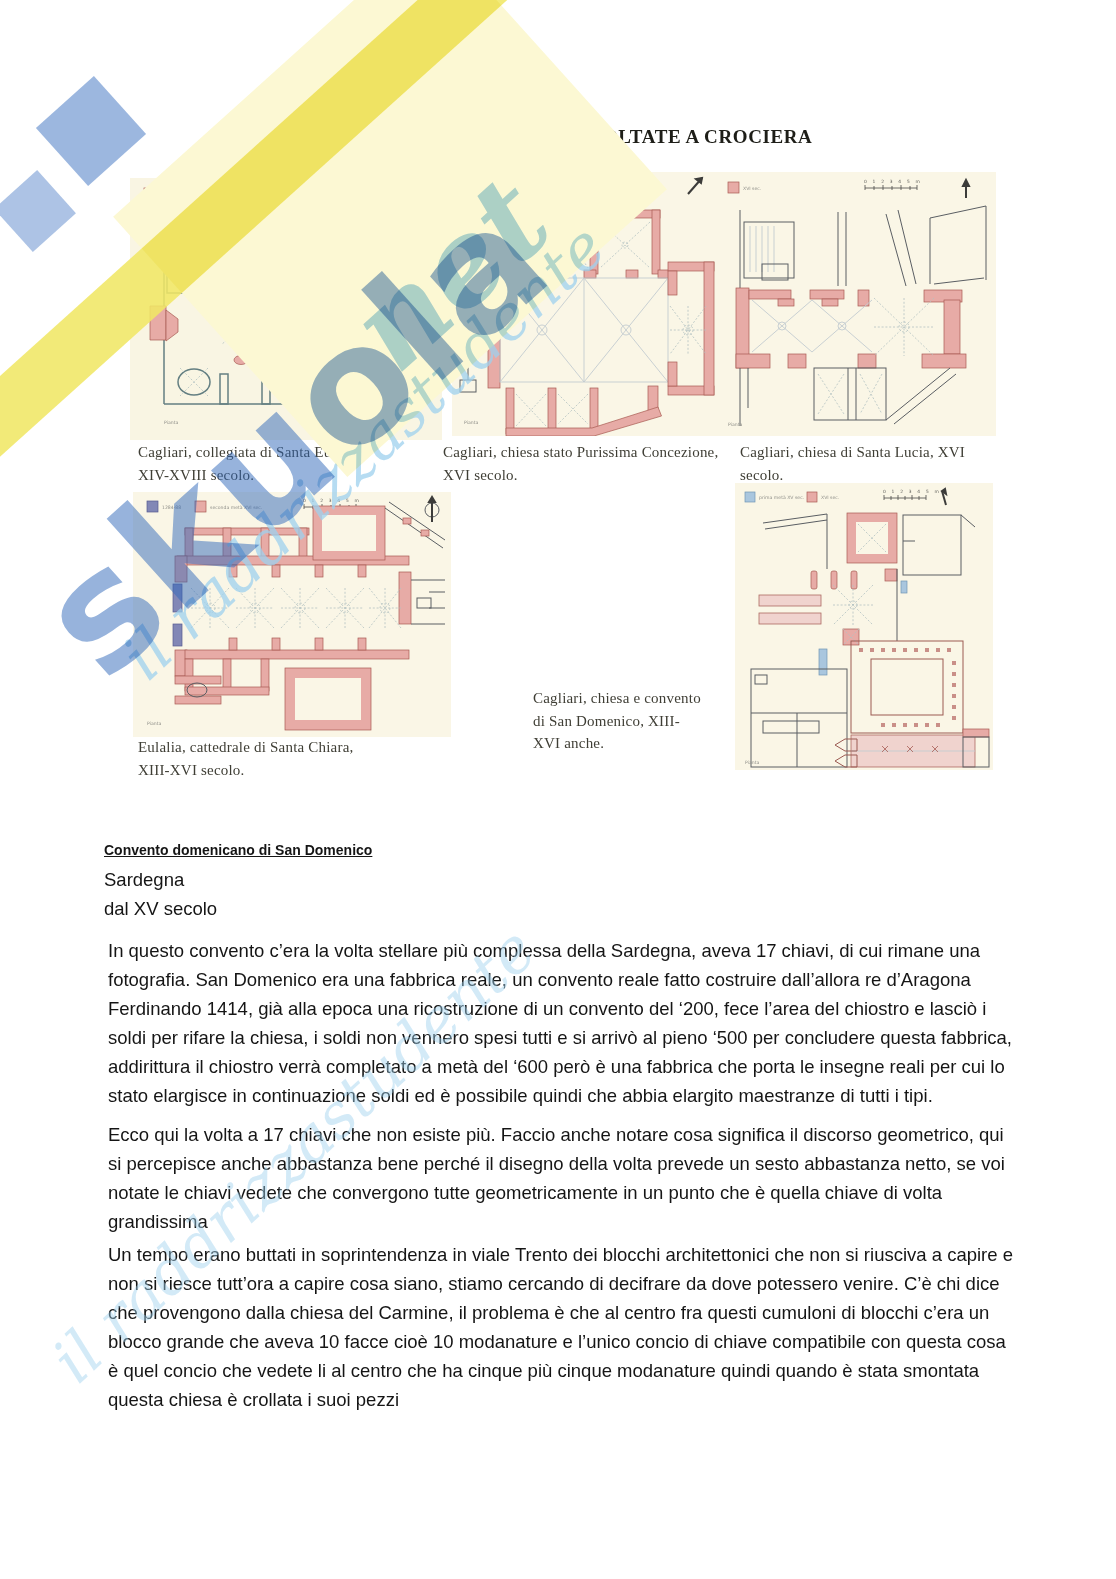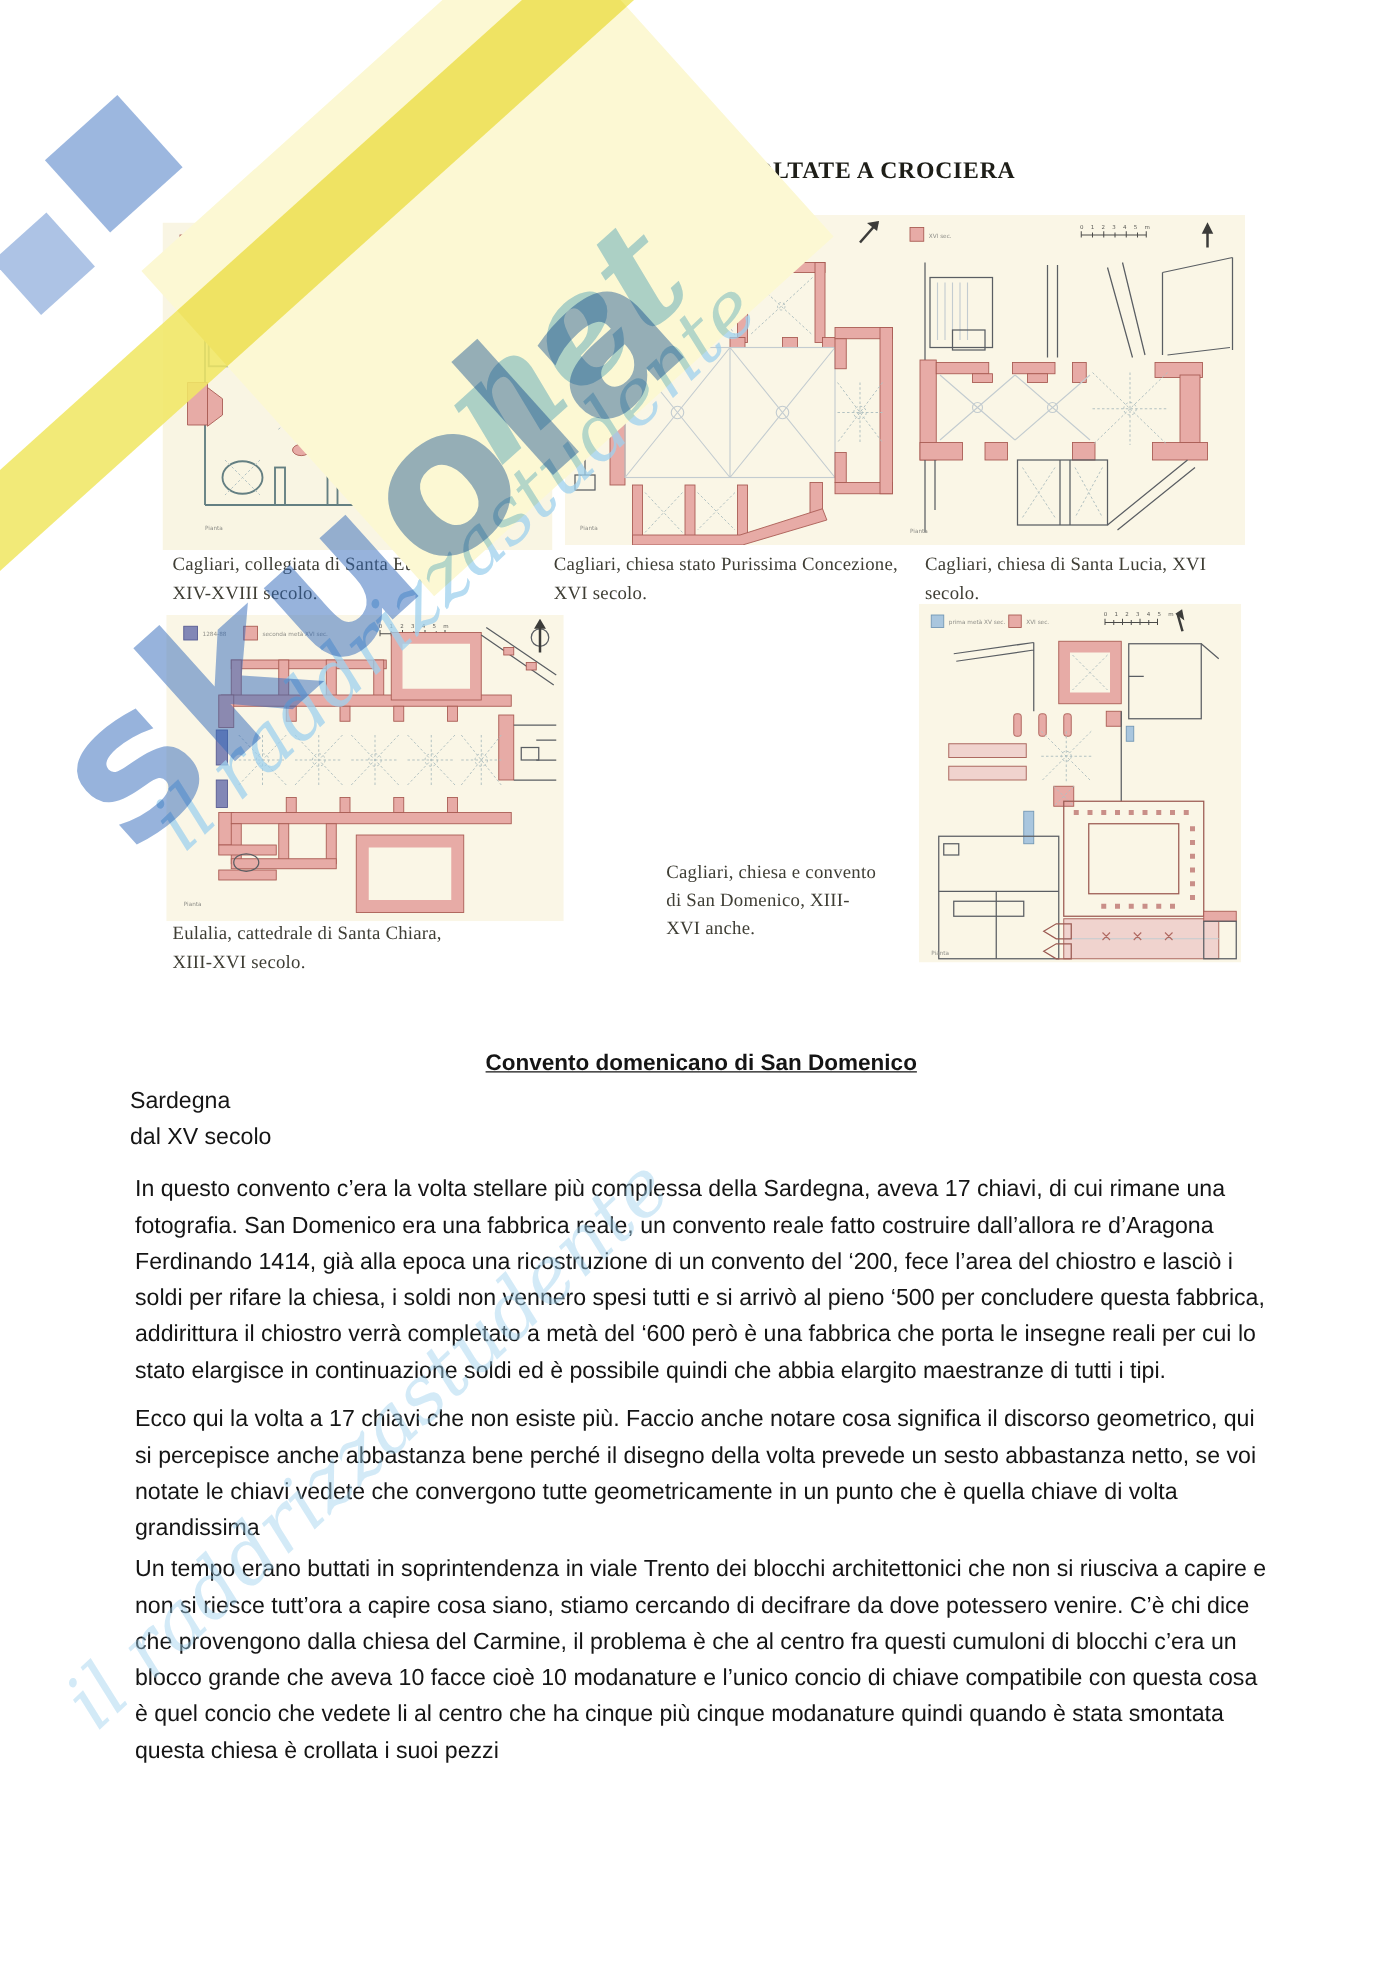--- a/index.html
+++ b/index.html
@@ -25,21 +25,21 @@
   .lb{fill:#a9c6de;stroke:#7096b4;stroke-width:.7}
   .ol{stroke:#5a5e63;stroke-width:1;fill:none}
   .cl{stroke:#9b5a52;stroke-width:1;fill:none}
   .sc{stroke:#4a4a48;stroke-width:.8;fill:none}
   .na{stroke:#3c3c3a;stroke-width:2;fill:#3c3c3a}
   .micro{font-family:"DejaVu Sans",sans-serif;font-size:4.6px;fill:#90908a}
   .scaletxt{font-family:"DejaVu Sans",sans-serif;font-size:4.4px;fill:#5a5a56;letter-spacing:2.2px}
   
   .article{position:absolute;left:104px;top:836px;width:914px;z-index:1;
            font-size:18.5px;line-height:29px;color:#151515;}
-  .article h2{font-size:18px;font-weight:bold;margin:0;text-decoration:underline;text-align:center;}
+  .article h2{font-size:14px;font-weight:bold;margin:0;text-decoration:underline;}
   .article .sub{font-weight:normal;}
   .article p{margin:4px;text-align:left;}
   .article p.first{margin-top:13px;}
   .article p.second{margin-top:10px;}
   
   .wm{position:absolute;inset:0;z-index:3;pointer-events:none;overflow:hidden;}
   .wm>*{position:absolute;mix-blend-mode:multiply;}
   .wm-pale{left:175px;top:28px;width:430px;height:350px;background:#fcf8d3;transform:rotate(-42deg);}
   .wm-band{left:-60px;top:430px;width:840px;height:60px;background:#f1e765;opacity:.88;
            transform-origin:0 0;transform:rotate(-42deg);}

